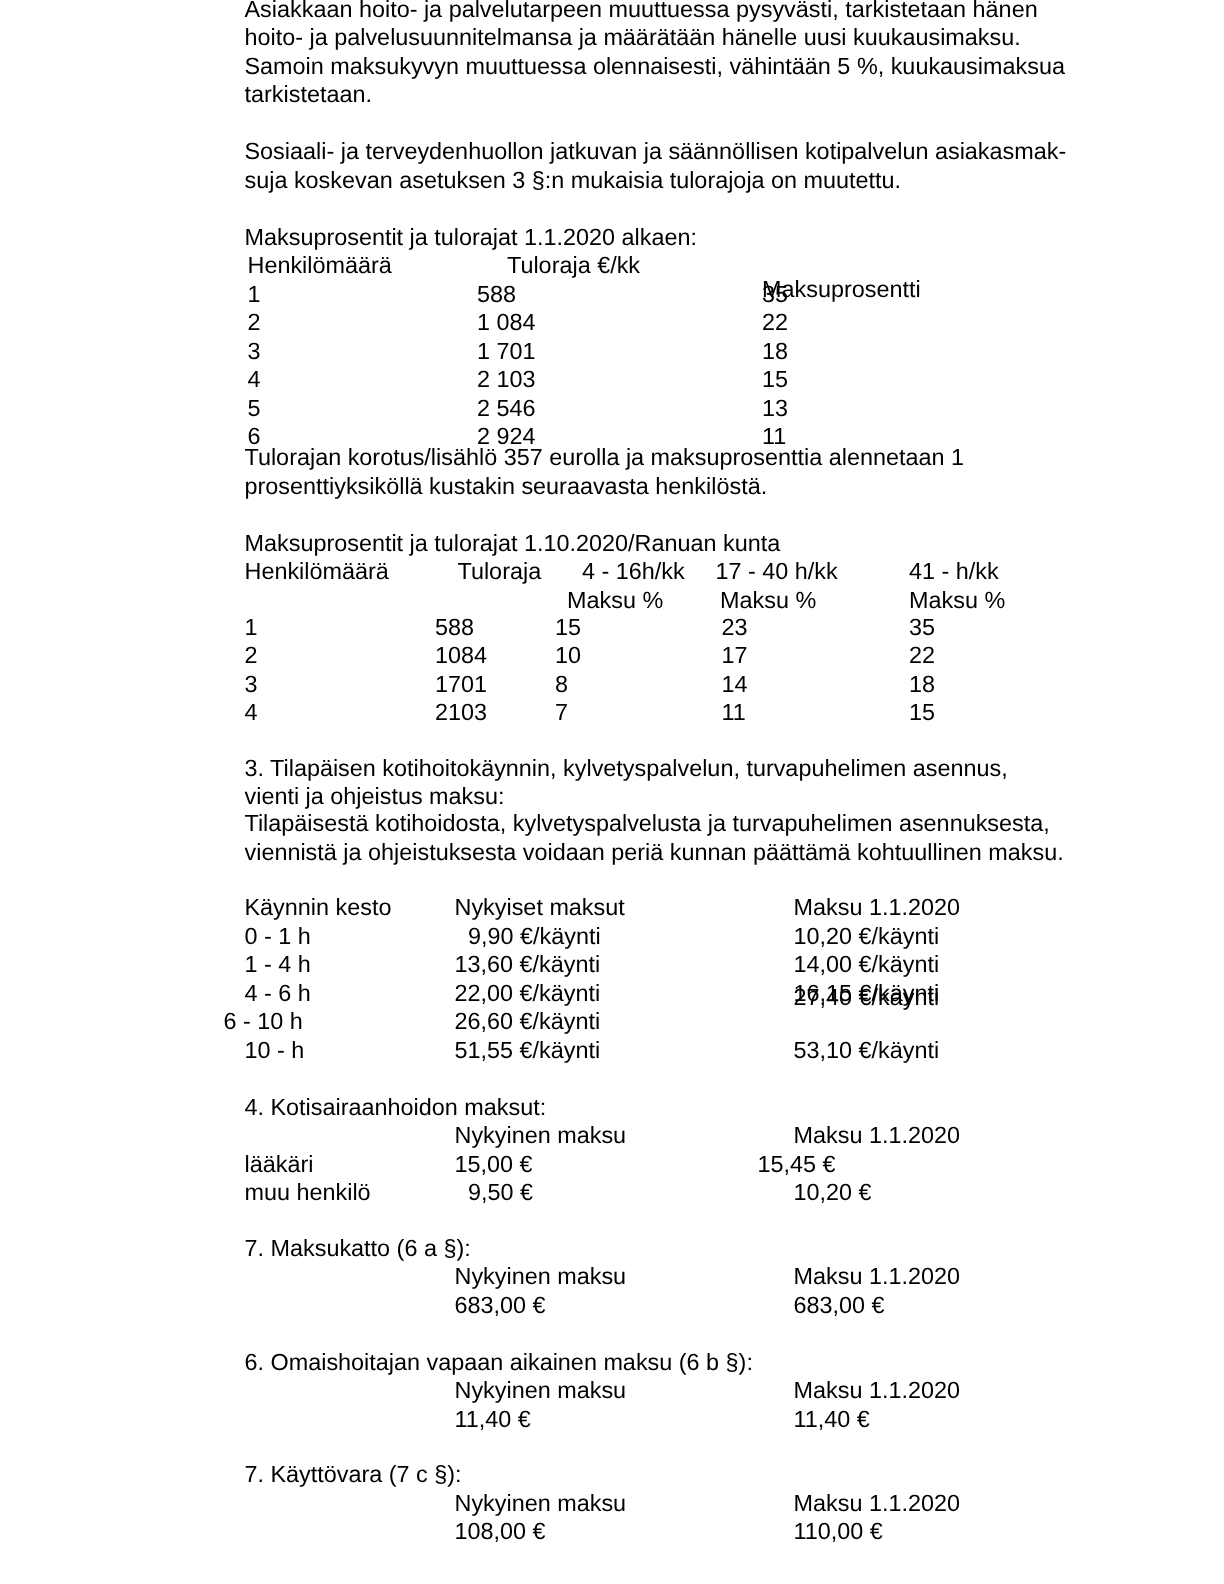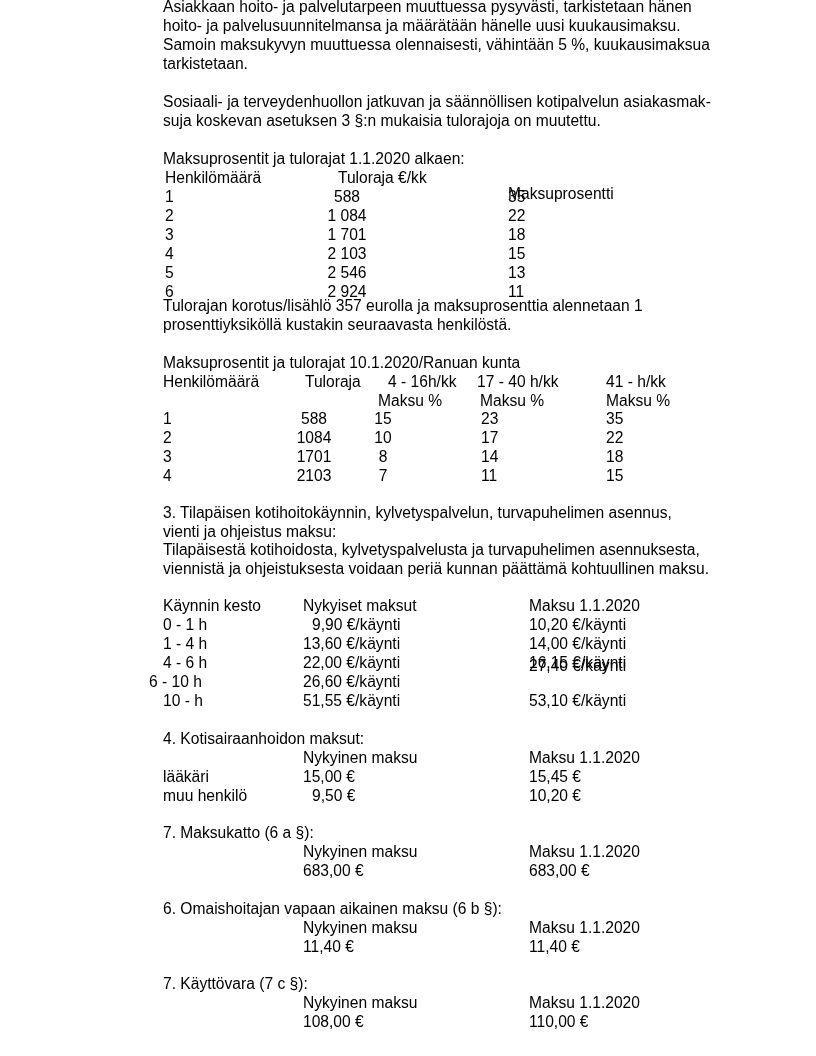--- a/index.html
+++ b/index.html
@@ -1,20 +1,20 @@
 <!DOCTYPE html>
 <html><head>
 <meta charset="utf-8">
 <style>
   html, body { margin: 0; padding: 0; background: #ffffff; }
   body { width: 816px; height: 1056px; position: relative; overflow: hidden;
          font-family: "Liberation Sans", sans-serif; color: #000; }
   .ln { position: absolute; font-size: 15.6px; line-height: 19px; white-space: nowrap; }
   .b { font-weight: normal; }
-  .r { text-align: center; }
+  .r { text-align: left; }
 </style>
 </head>
 <body>
 
 <div>
   <div class="ln" style="left:163px;top:-3px">Asiakkaan hoito- ja palvelutarpeen muuttuessa pysyvästi, tarkistetaan hänen</div>
   <div class="ln" style="left:163px;top:16px">hoito- ja palvelusuunnitelmansa ja määrätään hänelle uusi kuukausimaksu.</div>
   <div class="ln" style="left:163px;top:35px">Samoin maksukyvyn muuttuessa olennaisesti, vähintään 5 %, kuukausimaksua</div>
   <div class="ln" style="left:163px;top:54px">tarkistetaan.</div>
 </div>
@@ -58,21 +58,21 @@
     <div class="ln" style="left:165px;top:282px">6</div>
     <div class="ln r" style="left:318px;width:58px;top:282px">2 924</div>
     <div class="ln" style="left:508px;top:282px">11</div>
   </div>
 
   <div class="ln" style="left:163px;top:296px">Tulorajan korotus/lisählö 357 eurolla ja maksuprosenttia alennetaan 1</div>
   <div class="ln" style="left:163px;top:315px">prosenttiyksiköllä kustakin seuraavasta henkilöstä.</div>
 </div>
 
 <div>
-  <div class="ln b" style="left:163px;top:353px">Maksuprosentit ja tulorajat 10.1.2020/Ranuan kunta</div>
+  <div class="ln b" style="left:163px;top:353px">Maksuprosentit ja tulorajat 1.10.2020/Ranuan kunta</div>
   <div class="ln b" style="left:163px;top:372px">Henkilömäärä</div>
   <div class="ln b" style="left:305px;top:372px">Tuloraja</div>
   <div class="ln b" style="left:388px;top:372px">4 - 16h/kk</div>
   <div class="ln b" style="left:477px;top:372px">17 - 40 h/kk</div>
   <div class="ln b" style="left:606px;top:372px">41 - h/kk</div>
   <div class="ln b" style="left:378px;top:391px">Maksu %</div>
   <div class="ln b" style="left:480px;top:391px">Maksu %</div>
   <div class="ln b" style="left:606px;top:391px">Maksu %</div>
 
   <div>
@@ -142,21 +142,21 @@
   </div>
 </div>
 
 <div>
   <div class="ln b" style="left:163px;top:729px">4. Kotisairaanhoidon maksut:</div>
   <div class="ln" style="left:303px;top:748px">Nykyinen maksu</div>
   <div class="ln b" style="left:529px;top:748px">Maksu 1.1.2020</div>
   <div>
     <div class="ln" style="left:163px;top:767px">lääkäri</div>
     <div class="ln" style="left:303px;top:767px">15,00 €</div>
-    <div class="ln b" style="left:529px;top:767px">15,45 €</div>
+    <div class="ln b" style="left:505px;top:767px">15,45 €</div>
   </div>
   <div>
     <div class="ln" style="left:163px;top:786px">muu henkilö</div>
     <div class="ln" style="left:312px;top:786px">9,50 €</div>
     <div class="ln b" style="left:529px;top:786px">10,20 €</div>
   </div>
 </div>
 
 <div>
   <div class="ln b" style="left:163px;top:823px">7. Maksukatto (6 a §):</div>

